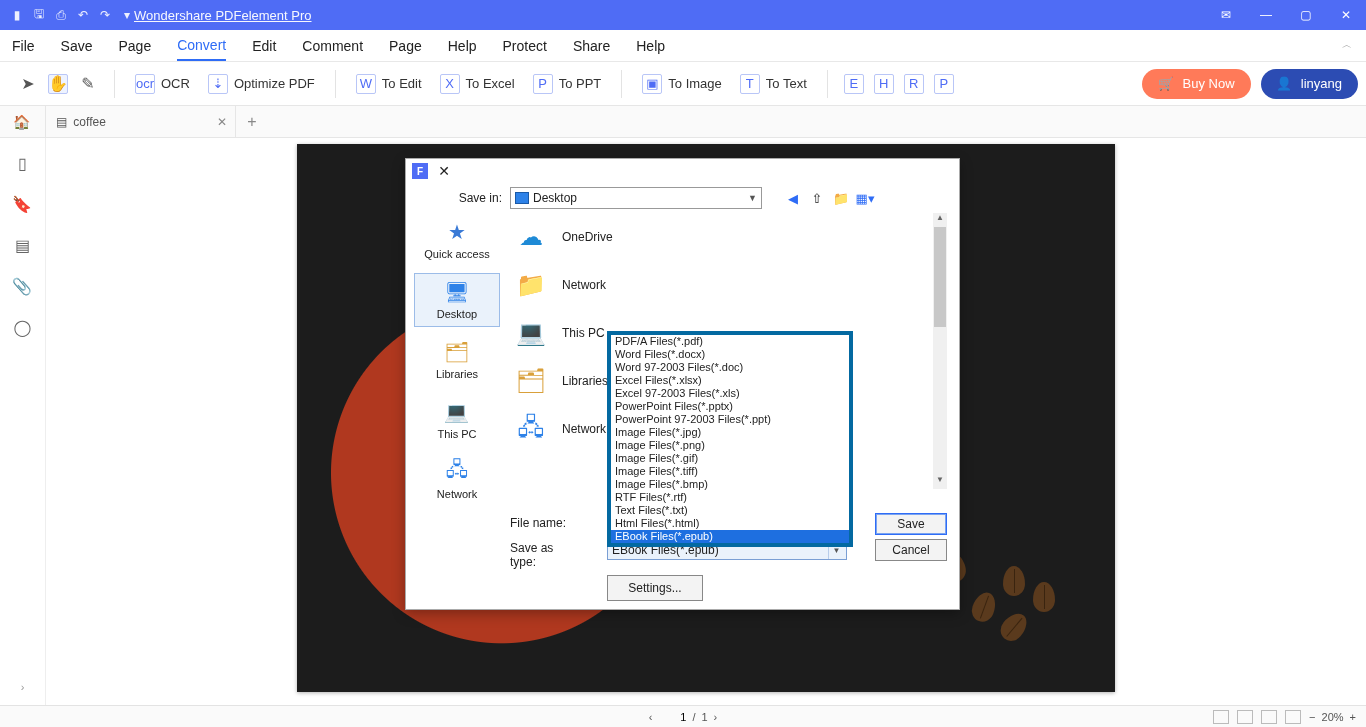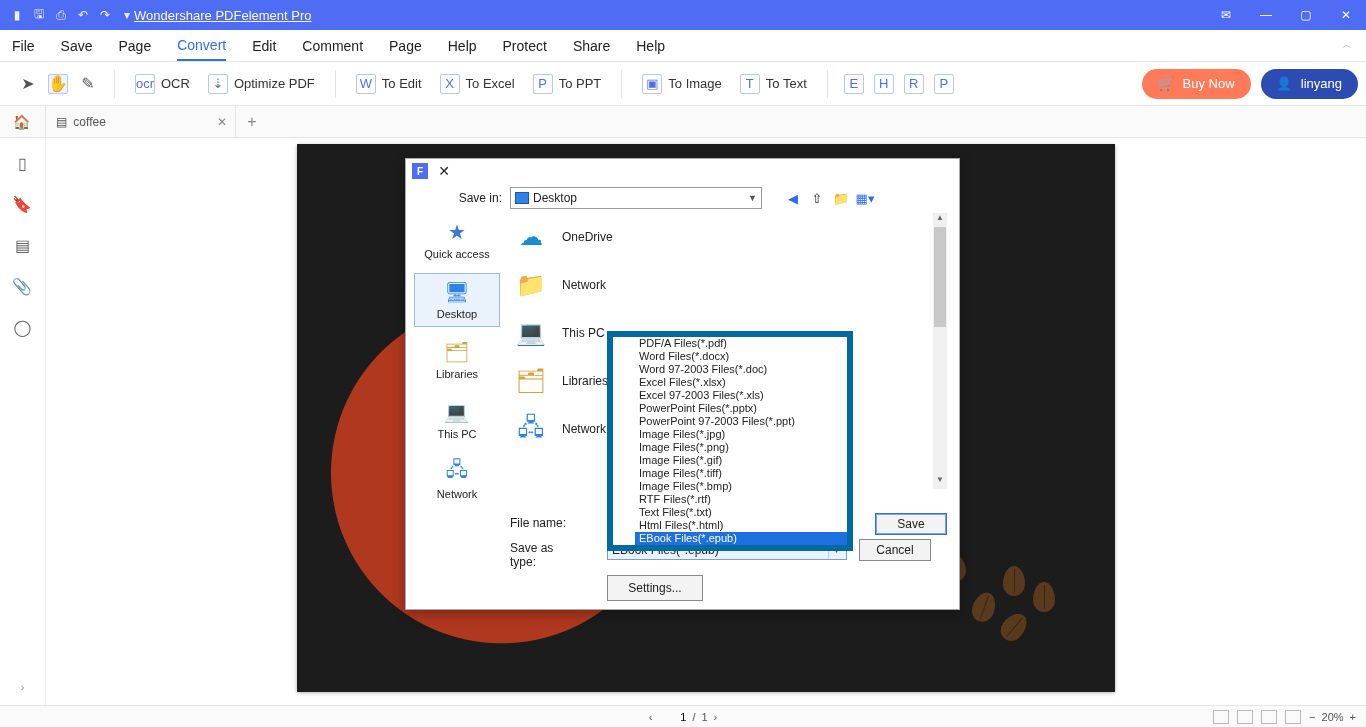--- a/index.html
+++ b/index.html
@@ -80,21 +80,21 @@
 .scrollbar .ar.up { top: 0; }
 .scrollbar .ar.dn { bottom: 0; }
 
 .formrow { position: absolute; left: 100px; display: flex; align-items: center; gap: 8px; }
 .formrow label { width: 70px; }
 .combo { width: 240px; height: 20px; border: 1px solid #7a9fd4; background: #eaf2fb; display: flex; align-items: center; padding: 0 4px; position: relative; }
 .combo .dd { position: absolute; right: 2px; top: 0; bottom: 0; width: 16px; display: flex; align-items: center; justify-content: center; font-size: 8px; color: #555; border-left: 1px solid #b8cdea; }
 .winbtn { position: absolute; width: 72px; height: 22px; border: 1px solid #888; background: #f3f3f3; font-size: 12px; display: flex; align-items: center; justify-content: center; }
 .winbtn.focus { border: 1px solid #2e6cf6; box-shadow: 0 0 0 1px #7aa3f0 inset; }
 
-.droplist { position: absolute; left: 197px; top: 118px; width: 246px; border: 6px solid #0369a1; background: #fff; z-index: 5; padding-left: 22px; }
+.droplist { position: absolute; left: 197px; top: 118px; width: 246px; border: 4px solid #0369a1; background: #fff; z-index: 5; }
 .droplist .opt { padding: 0 4px; height: 13px; line-height: 13px; font-size: 11px; white-space: nowrap; overflow: hidden; }
 .droplist .opt.sel { background: #1e6fe0; color: #fff; }
 
 
 .statusbar { position: absolute; left: 0; right: 0; bottom: 0; height: 22px; border-top: 1px solid #e3e3e3; background: #fafafa; display: flex; align-items: center; font-size: 11px; color: #555; }
 .statusbar .center { position: absolute; left: 50%; transform: translateX(-50%); display: flex; align-items: center; gap: 6px; }
 .statusbar .center input { width: 28px; border: none; background: transparent; text-align: right; font-size: 11px; }
 .statusbar .right { position: absolute; right: 10px; display: flex; align-items: center; gap: 8px; }
 .statusbar .vb { width: 16px; height: 14px; border: 1px solid #bbb; display: inline-block; }
 .statusbar .zoom { display: flex; align-items: center; gap: 6px; }
@@ -326,21 +326,21 @@
       <label>Save as type:</label>
     </div>
     <div class="combo" style="position:absolute;left:197px;top:327px;">
       <span>EBook Files(*.epub)</span>
       <span class="dd">▼</span>
     </div>
 
     <div class="winbtn focus" style="right:8px;top:300px;">
         <span>Save</span>
       </div>
-    <div class="winbtn" style="right:24px;top:326px;">
+    <div class="winbtn" style="right:8px;top:326px;">
         <span>Cancel</span>
       </div>
     <div class="winbtn" style="left:197px;top:362px;width:96px;height:26px;">
         <span>Settings...</span>
       </div>
   </div>
 </div>
 
 <div class="statusbar">
   <div class="center">

